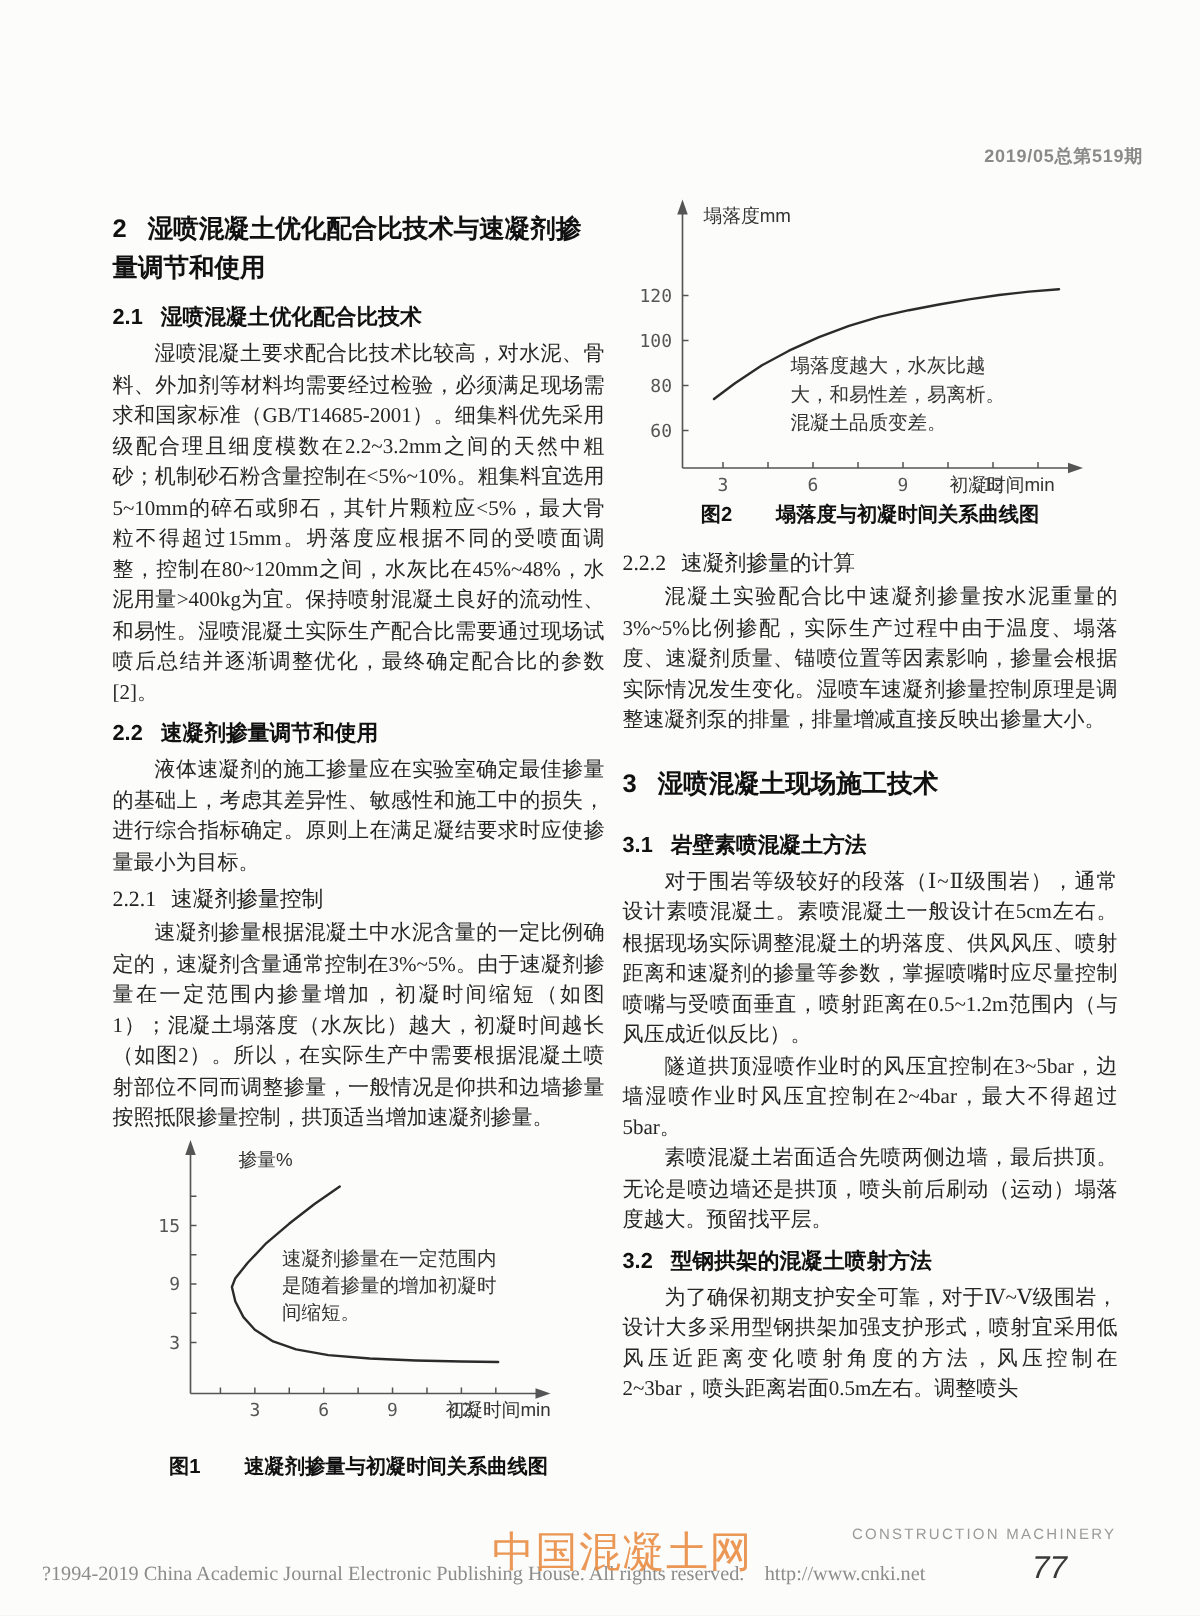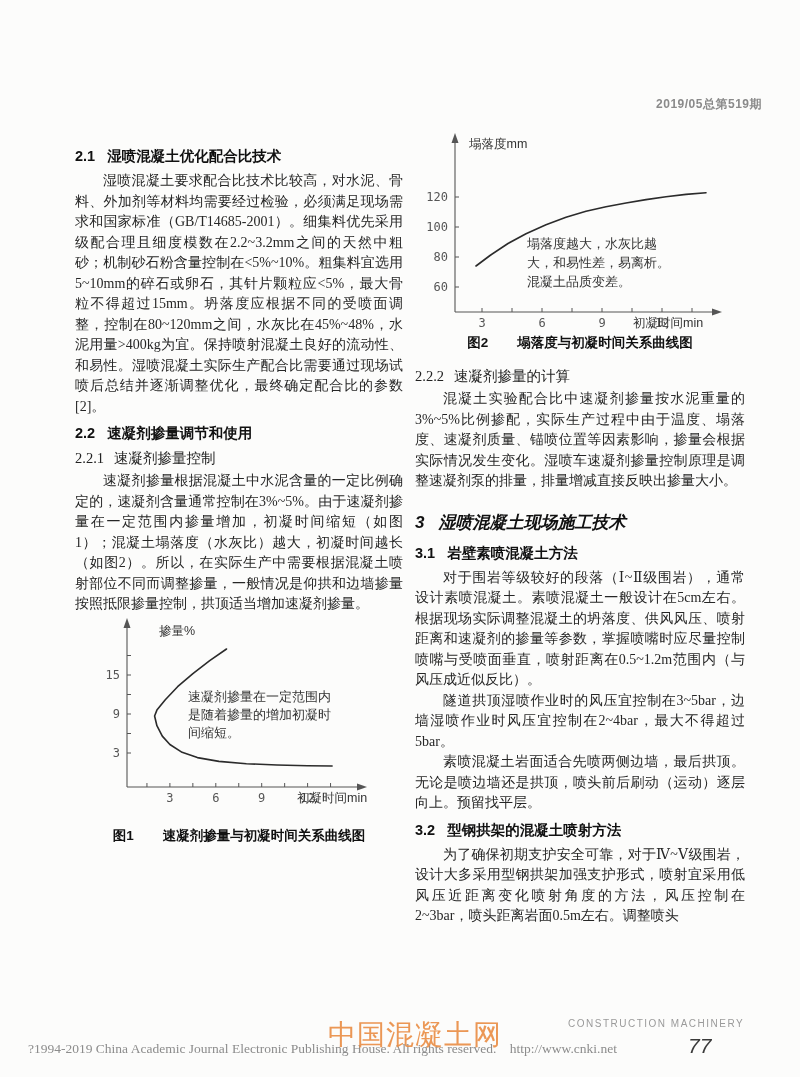--- a/index.html
+++ b/index.html
@@ -78,25 +78,27 @@
   }
 </style>
 </head>
 <body>
 
 <div class="page">
 
   <div class="issue-label">2019/05总第519期</div>
 
   <div class="col col-left">
+    <h2 class="h-l1"><span class="h-num">2</span><span>湿喷混凝土优化配合比技术与速凝剂掺量调节和使用</span></h2>
 
     <h3 class="h-l2"><span class="h-num">2.1</span><span>湿喷混凝土优化配合比技术</span></h3>
     <p class="body">湿喷混凝土要求配合比技术比较高，对水泥、骨料、外加剂等材料均需要经过检验，必须满足现场需求和国家标准（GB/T14685-2001）。细集料优先采用级配合理且细度模数在2.2~3.2mm之间的天然中粗砂；机制砂石粉含量控制在&lt;5%~10%。粗集料宜选用5~10mm的碎石或卵石，其针片颗粒应&lt;5%，最大骨粒不得超过15mm。坍落度应根据不同的受喷面调整，控制在80~120mm之间，水灰比在45%~48%，水泥用量&gt;400kg为宜。保持喷射混凝土良好的流动性、和易性。湿喷混凝土实际生产配合比需要通过现场试喷后总结并逐渐调整优化，最终确定配合比的参数[2]。</p>
 
     <h3 class="h-l2"><span class="h-num">2.2</span><span>速凝剂掺量调节和使用</span></h3>
+    <p class="body">液体速凝剂的施工掺量应在实验室确定最佳掺量的基础上，考虑其差异性、敏感性和施工中的损失，进行综合指标确定。原则上在满足凝结要求时应使掺量最小为目标。</p>
 
     <h4 class="h-l3"><span class="h-num">2.2.1</span><span>速凝剂掺量控制</span></h4>
     <p class="body">速凝剂掺量根据混凝土中水泥含量的一定比例确定的，速凝剂含量通常控制在3%~5%。由于速凝剂掺量在一定范围内掺量增加，初凝时间缩短（如图1）；混凝土塌落度（水灰比）越大，初凝时间越长（如图2）。所以，在实际生产中需要根据混凝土喷射部位不同而调整掺量，一般情况是仰拱和边墙掺量按照抵限掺量控制，拱顶适当增加速凝剂掺量。</p>
 
     <div class="fig">
       <svg viewBox="0 0 328 200" width="328" height="200">
           <line x1="52" y1="170" x2="52" y2="8" stroke="#555555" stroke-width="1.1"></line>
           <path d="M 52 1 l -3.5 10 l 7 0 z" fill="#555555"></path>
           <line x1="52" y1="170" x2="285" y2="170" stroke="#555555" stroke-width="1.1"></line>
           <path d="M 292 170 l -10 -3.5 l 0 7 z" fill="#555555"></path>
@@ -166,26 +168,26 @@
           <text x="112" y="118" class="ann">塌落度越大，水灰比越</text>
           <text x="112" y="137" class="ann">大，和易性差，易离析。</text>
           <text x="112" y="156" class="ann">混凝土品质变差。</text>
         </svg>
       <div class="fig-caption" style="margin-top:4px;"><span class="h-num">图2</span><span>塌落度与初凝时间关系曲线图</span></div>
     </div>
 
     <h4 class="h-l3" style="margin-top:14px;"><span class="h-num">2.2.2</span><span>速凝剂掺量的计算</span></h4>
     <p class="body">混凝土实验配合比中速凝剂掺量按水泥重量的3%~5%比例掺配，实际生产过程中由于温度、塌落度、速凝剂质量、锚喷位置等因素影响，掺量会根据实际情况发生变化。湿喷车速凝剂掺量控制原理是调整速凝剂泵的排量，排量增减直接反映出掺量大小。</p>
 
-    <h2 class="h-l1" style="margin-top:18px;margin-bottom:7px;font-style:italic;"><span class="h-num">3</span><span>湿喷混凝土现场施工技术</span></h2>
+    <h2 class="h-l1" style="margin-top:18px;margin-bottom:18px;"><span class="h-num">3</span><span>湿喷混凝土现场施工技术</span></h2>
 
     <h3 class="h-l2"><span class="h-num">3.1</span><span>岩壁素喷混凝土方法</span></h3>
     <p class="body">对于围岩等级较好的段落（Ⅰ~Ⅱ级围岩），通常设计素喷混凝土。素喷混凝土一般设计在5cm左右。根据现场实际调整混凝土的坍落度、供风风压、喷射距离和速凝剂的掺量等参数，掌握喷嘴时应尽量控制喷嘴与受喷面垂直，喷射距离在0.5~1.2m范围内（与风压成近似反比）。</p>
     <p class="body">隧道拱顶湿喷作业时的风压宜控制在3~5bar，边墙湿喷作业时风压宜控制在2~4bar，最大不得超过5bar。</p>
-    <p class="body">素喷混凝土岩面适合先喷两侧边墙，最后拱顶。无论是喷边墙还是拱顶，喷头前后刷动（运动）逐层向上。预留找平层。</p>
+    <p class="body">素喷混凝土岩面适合先喷两侧边墙，最后拱顶。无论是喷边墙还是拱顶，喷头前后刷动（运动）塌落度越大。预留找平层。</p>
 
     <h3 class="h-l2"><span class="h-num">3.2</span><span>型钢拱架的混凝土喷射方法</span></h3>
     <p class="body">为了确保初期支护安全可靠，对于Ⅳ~Ⅴ级围岩，设计大多采用型钢拱架加强支护形式，喷射宜采用低风压近距离变化喷射角度的方法，风压控制在2~3bar，喷头距离岩面0.5m左右。调整喷头</p>
   </div>
 
   <div class="watermark">中国混凝土网</div>
   <div class="footer-journal">CONSTRUCTION MACHINERY</div>
   <div class="footer-pagenum">77</div>
   <div class="footer-copyright">?1994-2019 China Academic Journal Electronic Publishing House. All rights reserved.    http://www.cnki.net</div>
 

